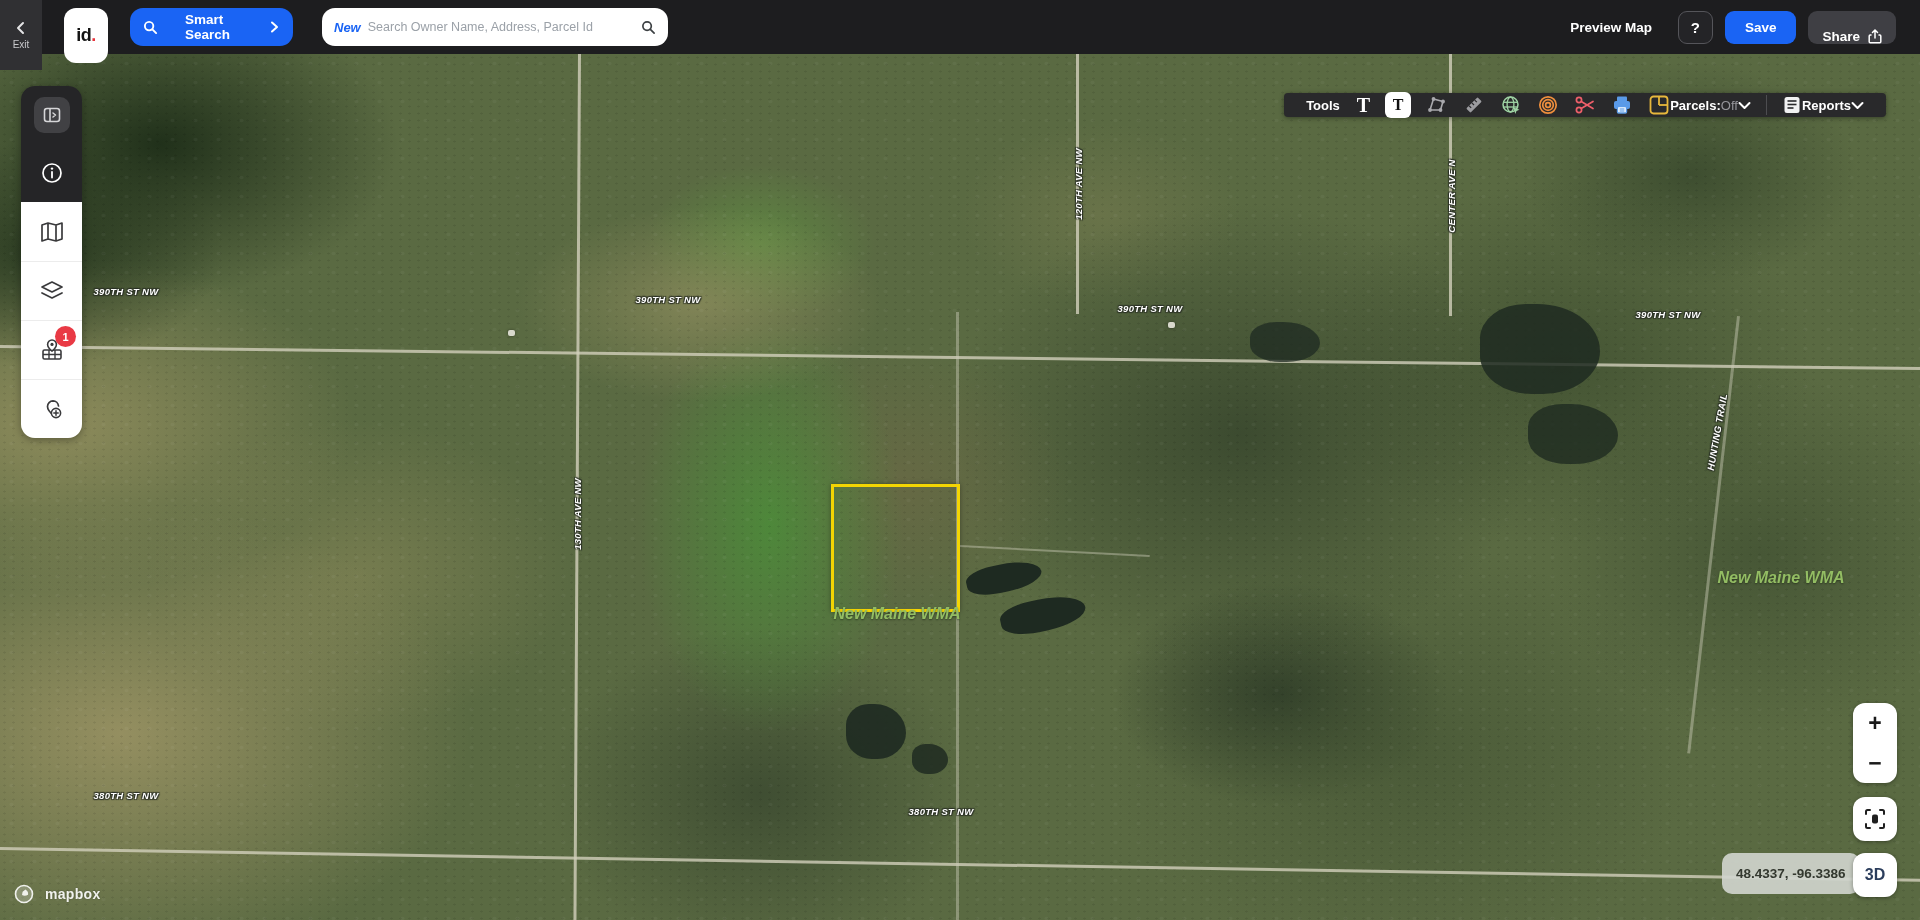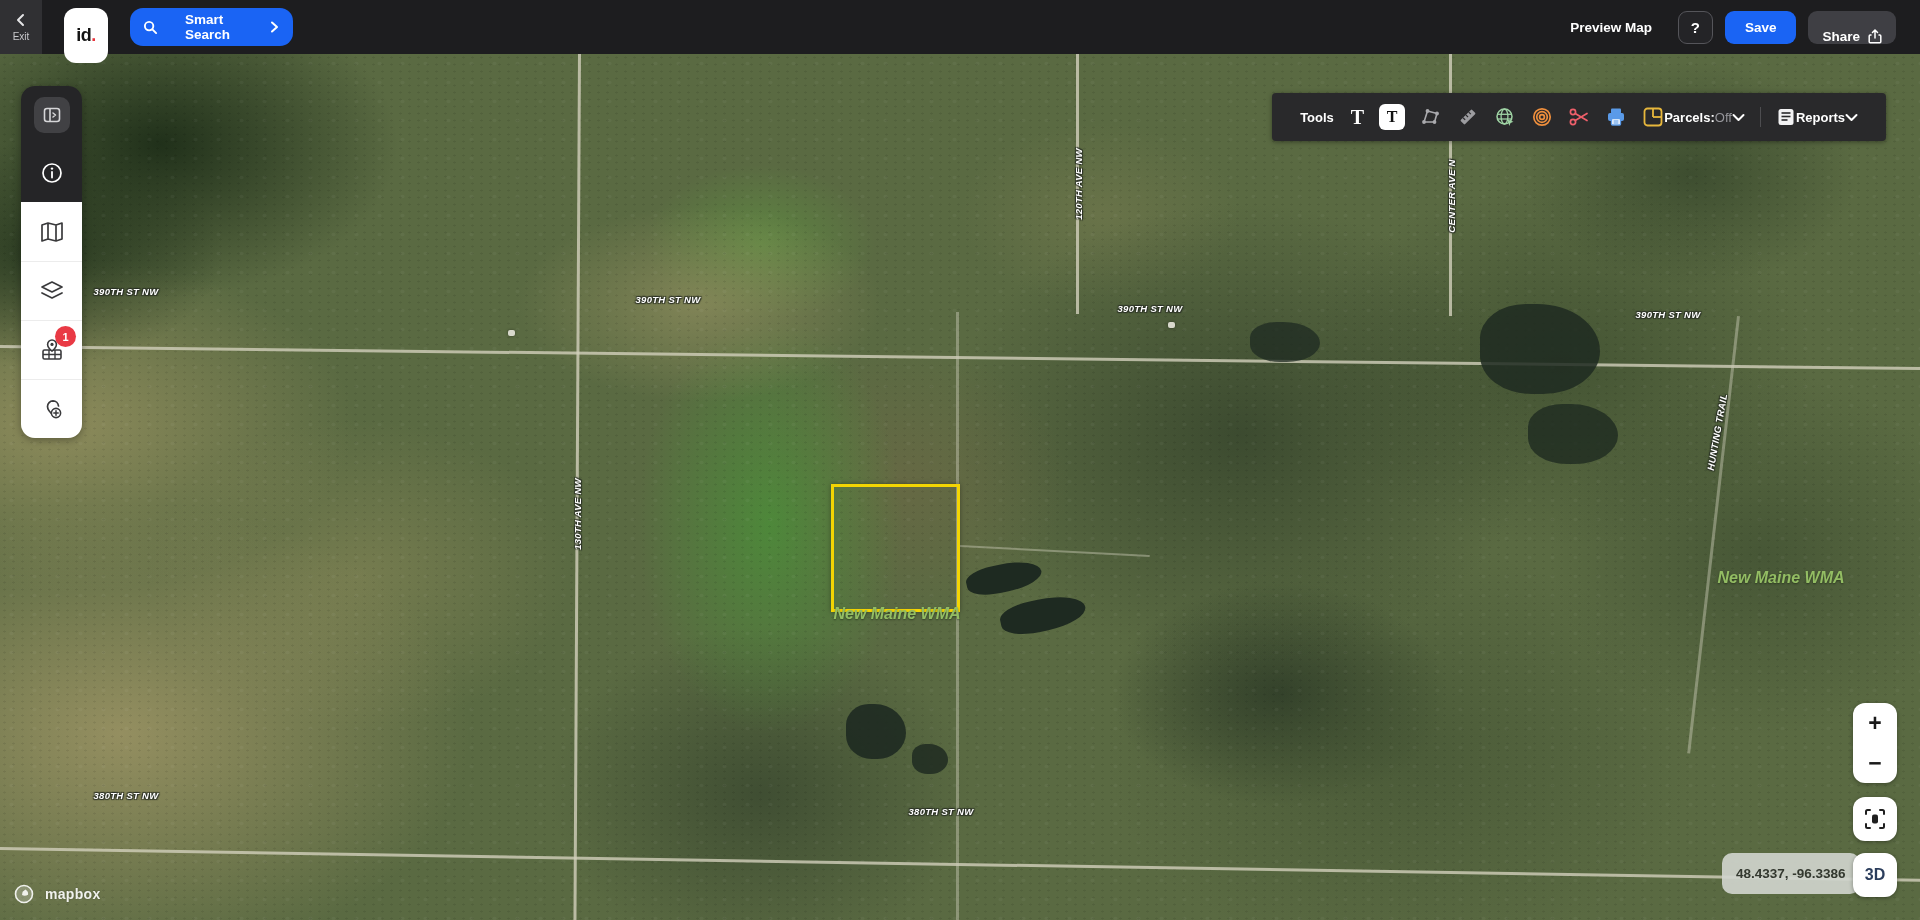--- a/index.html
+++ b/index.html
@@ -1,20 +1,20 @@
 <!DOCTYPE html>
 <html><head>
 <meta charset="utf-8">
 <style>
   * { margin:0; padding:0; box-sizing:border-box; }
   html,body { width:1920px; height:920px; overflow:hidden; font-family:"Liberation Sans", sans-serif; background:#1d1d1f; }
 
   
   .topbar { position:absolute; top:0; left:0; width:1920px; height:54px; background:#1d1d1f; z-index:50; }
-  .exit-btn { position:absolute; left:0; top:0; width:42px; height:54px; background:#303033; display:flex; flex-direction:column; align-items:center; justify-content:center; gap:4px; cursor:pointer; }
+  .exit-btn { position:absolute; left:0; top:0; width:42px; height:70px; background:#303033; display:flex; flex-direction:column; align-items:center; justify-content:center; gap:4px; cursor:pointer; }
   .exit-btn span { font-size:10px; color:#c9c9cc; }
   .logo { position:absolute; left:64px; top:8px; width:44px; height:55px; background:#ffffff; border-radius:12px; display:flex; align-items:center; justify-content:center; font-weight:800; font-size:18px; color:#141414; letter-spacing:-0.5px; }
   .logo .dot { color:#e8343c; }
   .smart-btn { position:absolute; left:130px; top:8px; height:38px; width:163px; background:#1a64f4; border-radius:13px; display:flex; align-items:center; padding:0 13px; gap:27px; cursor:pointer; }
   .smart-btn .lbl { color:#fff; font-weight:700; font-size:13.5px; flex:1; }
   .search-wrap { position:absolute; left:322px; top:8px; height:38px; width:346px; background:#fff; border-radius:13px; display:flex; align-items:center; padding:0 12px; gap:7px; }
   .new-badge { color:#1a64f4; font-weight:700; font-style:italic; font-size:13px; }
   .search-input { flex:1; border:none; outline:none; font-size:12.5px; color:#333; background:transparent; font-family:"Liberation Sans", sans-serif; }
   .search-input::placeholder { color:#9ba1a8; }
   .tb-right { position:absolute; right:24px; top:0; height:54px; display:flex; align-items:center; gap:12px; }
@@ -67,21 +67,21 @@
   .sidebar { position:absolute; left:21px; top:86px; width:61px; border-radius:14px; overflow:hidden; box-shadow:0 2px 8px rgba(0,0,0,0.35); z-index:40; }
   .sb-dark { background:#252527; }
   .sb-light { background:#ffffff; }
   .sb-cell { height:58px; display:flex; align-items:center; justify-content:center; position:relative; cursor:pointer; }
   .sb-light .sb-cell { height:59px; }
   .sb-light .sb-cell + .sb-cell { border-top:1px solid #ececec; }
   .panel-chip { width:36px; height:36px; background:#414144; border-radius:10px; display:flex; align-items:center; justify-content:center; }
   .sb-badge { position:absolute; top:5px; right:6px; min-width:21px; height:21px; border-radius:50%; background:#e93a45; color:#fff; font-size:11px; font-weight:700; display:flex; align-items:center; justify-content:center; }
 
   
-  .toolsbar { position:absolute; top:93px; right:34px; height:48px; background:#29292b; border-radius:4px; display:flex; align-items:center; padding:0 28px; gap:15px; z-index:40; box-shadow:0 1px 5px rgba(0,0,0,0.4); }
+  .toolsbar { position:absolute; top:93px; right:34px; height:24px; background:#29292b; border-radius:4px; display:flex; align-items:center; padding:0 22px; gap:15px; z-index:40; box-shadow:0 1px 5px rgba(0,0,0,0.4); }
   .tools-label { color:#fff; font-weight:700; font-size:13px; margin-right:2px; }
   .tool { display:flex; align-items:center; justify-content:center; cursor:pointer; }
   .tool-t { color:#fff; font-family:"Liberation Serif", serif; font-weight:700; font-size:20px; line-height:1; }
   .tool-t-box { width:26px; height:26px; background:#fff; border-radius:6px; color:#111; font-family:"Liberation Serif", serif; font-weight:700; font-size:16px; display:flex; align-items:center; justify-content:center; }
   .tb-divider { width:1px; height:20px; background:#4d4d50; }
   .dd-group { display:flex; align-items:center; cursor:pointer; }
   .dd-label { color:#fff; font-weight:700; font-size:13px; }
   .dd-state { color:#96969b; font-size:13px; }
 
   
@@ -154,20 +154,28 @@
     <svg width="15" height="15" viewBox="0 0 16 16">
         <circle cx="6.5" cy="6.5" r="4.5" fill="none" stroke="#fff" stroke-width="2"></circle>
         <line x1="10" y1="10" x2="14" y2="14" stroke="#fff" stroke-width="2" stroke-linecap="round"></line>
       </svg>
     <span class="lbl">Smart Search</span>
     <svg width="12" height="12" viewBox="0 0 12 12">
         <polyline points="4,1.5 9,6 4,10.5" fill="none" stroke="#fff" stroke-width="2" stroke-linecap="round" stroke-linejoin="round"></polyline>
       </svg>
   </div>
 
+  <div class="search-wrap">
+    <span class="new-badge">New</span>
+    <input class="search-input" type="text" placeholder="Search Owner Name, Address, Parcel Id" style="">
+    <svg width="15" height="15" viewBox="0 0 16 16">
+        <circle cx="6.5" cy="6.5" r="4.5" fill="none" stroke="#3c4043" stroke-width="1.8"></circle>
+        <line x1="10" y1="10" x2="14" y2="14" stroke="#3c4043" stroke-width="1.8" stroke-linecap="round"></line>
+      </svg>
+  </div>
 
   <div class="tb-right">
     <span class="preview-map">Preview Map</span>
     <div class="help-btn">
         <span>?</span>
       </div>
     <div class="save-btn">
         <span>Save</span>
       </div>
     <div class="share-btn">

